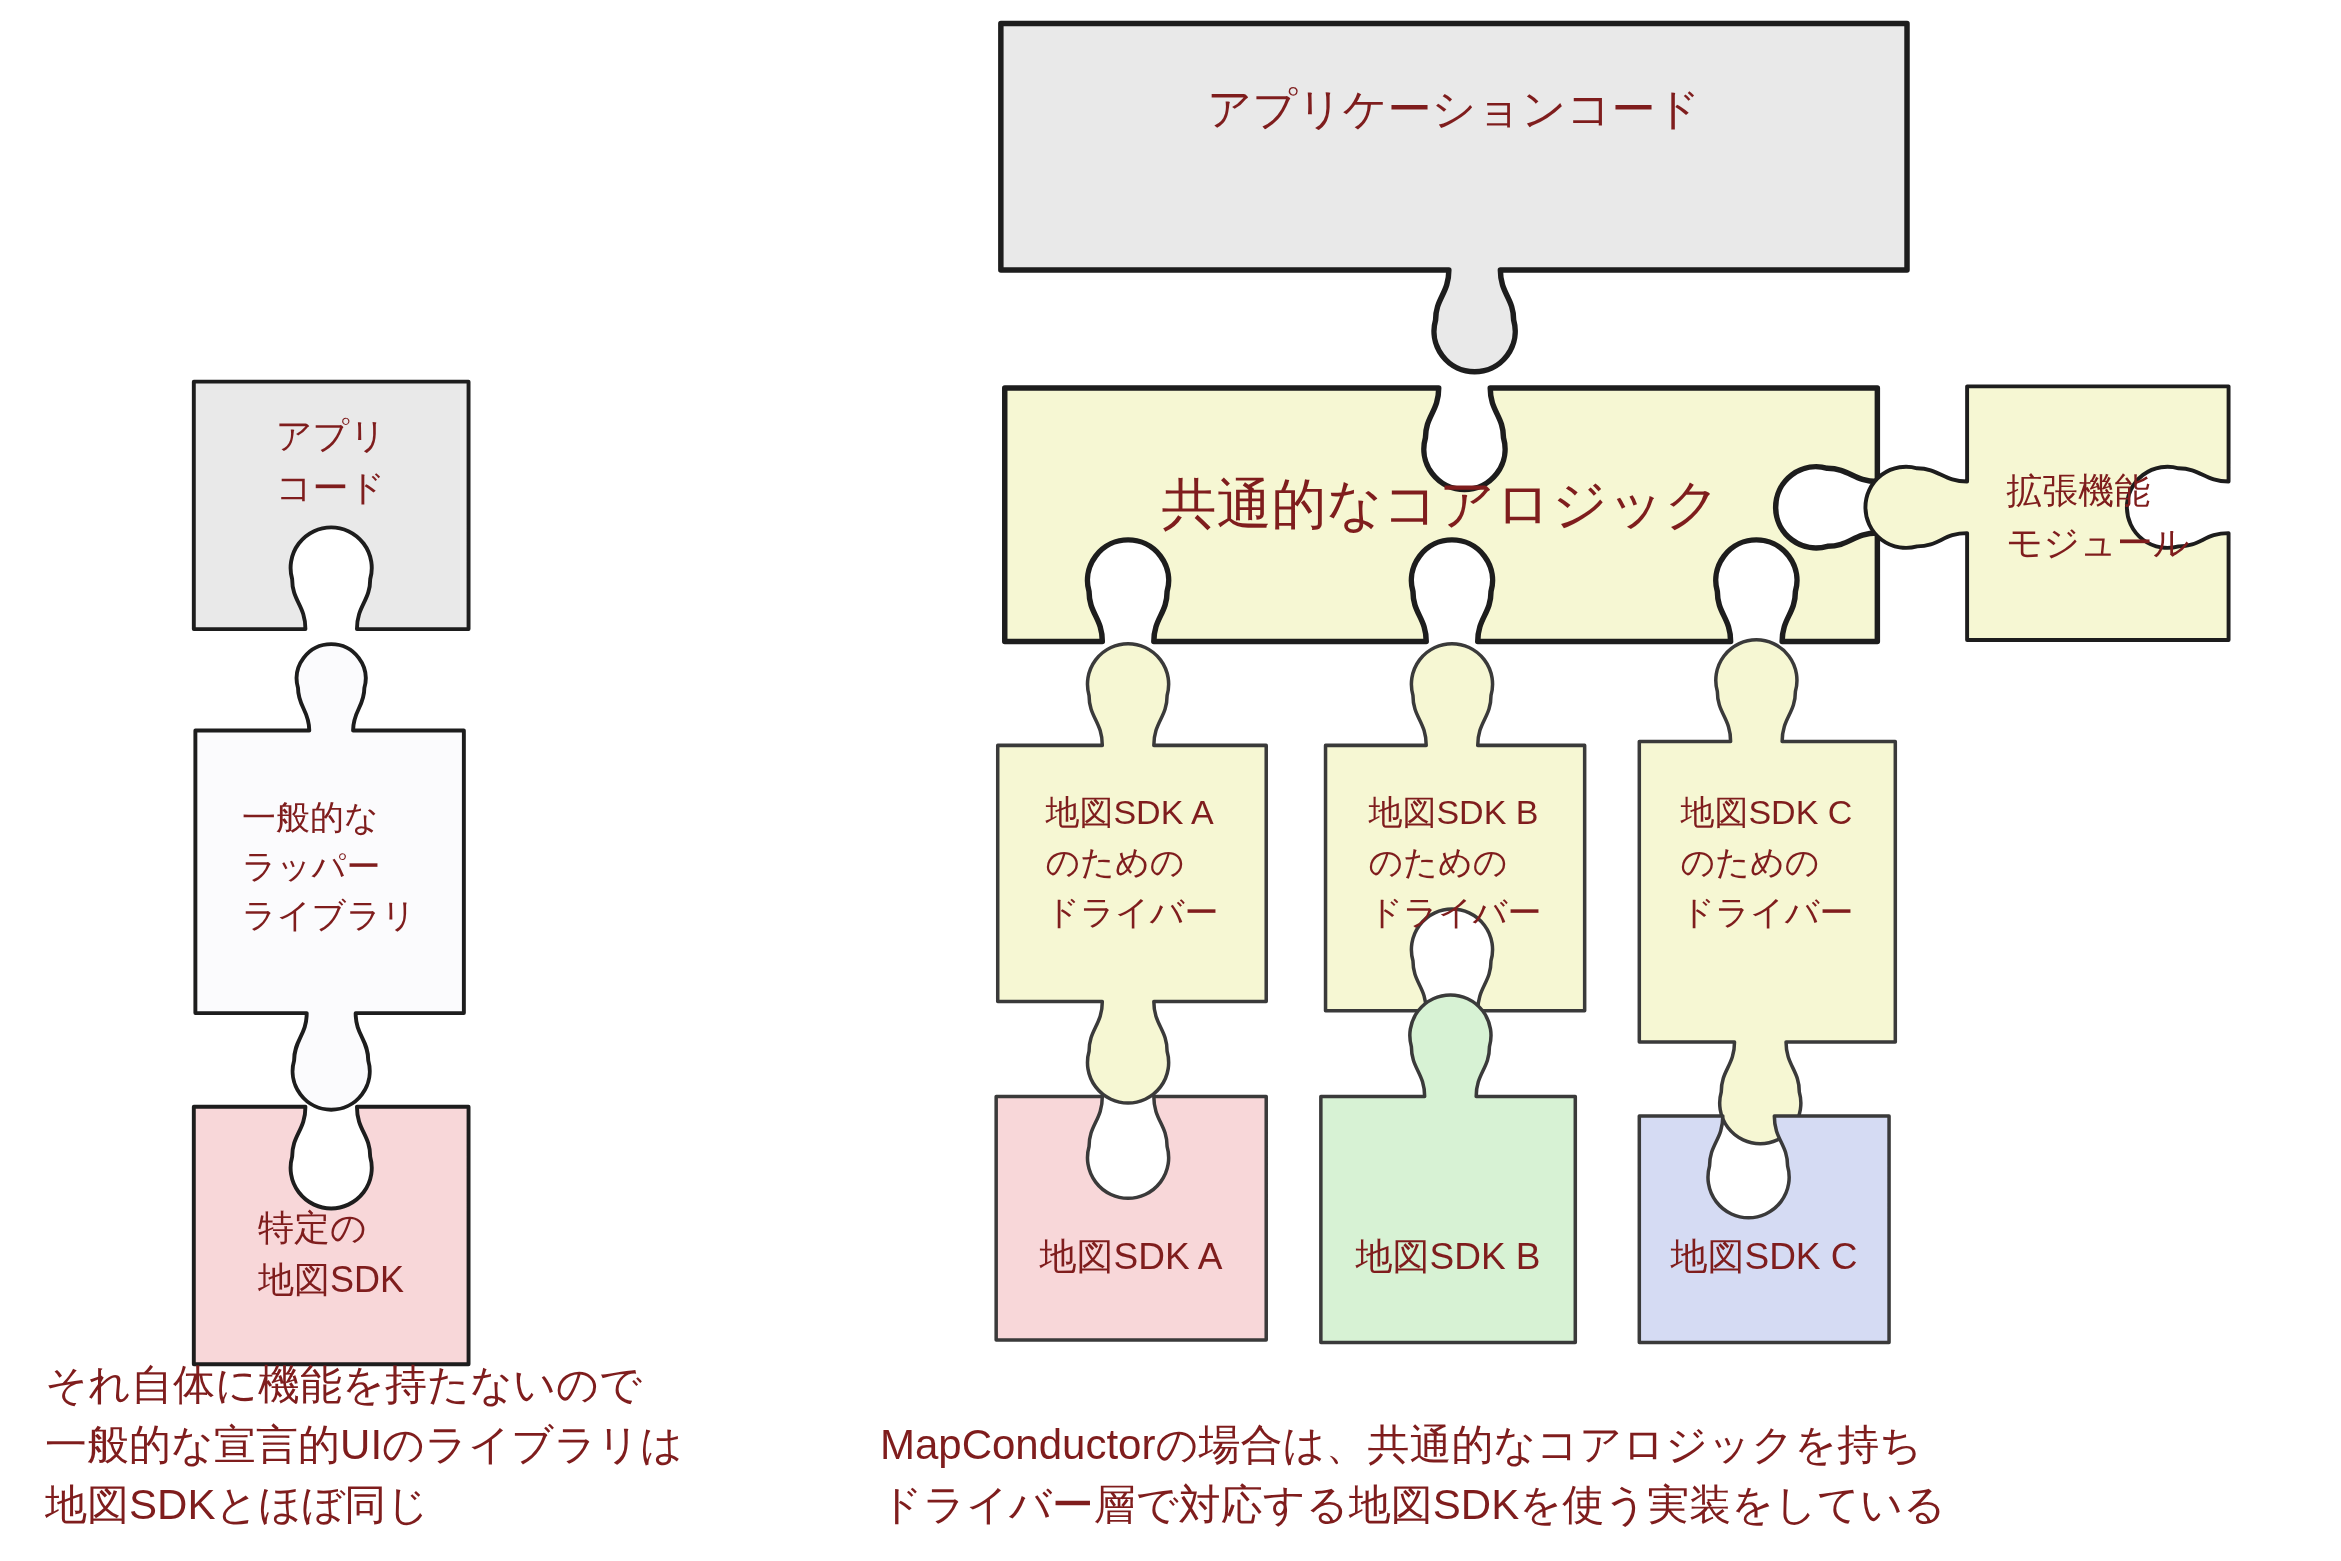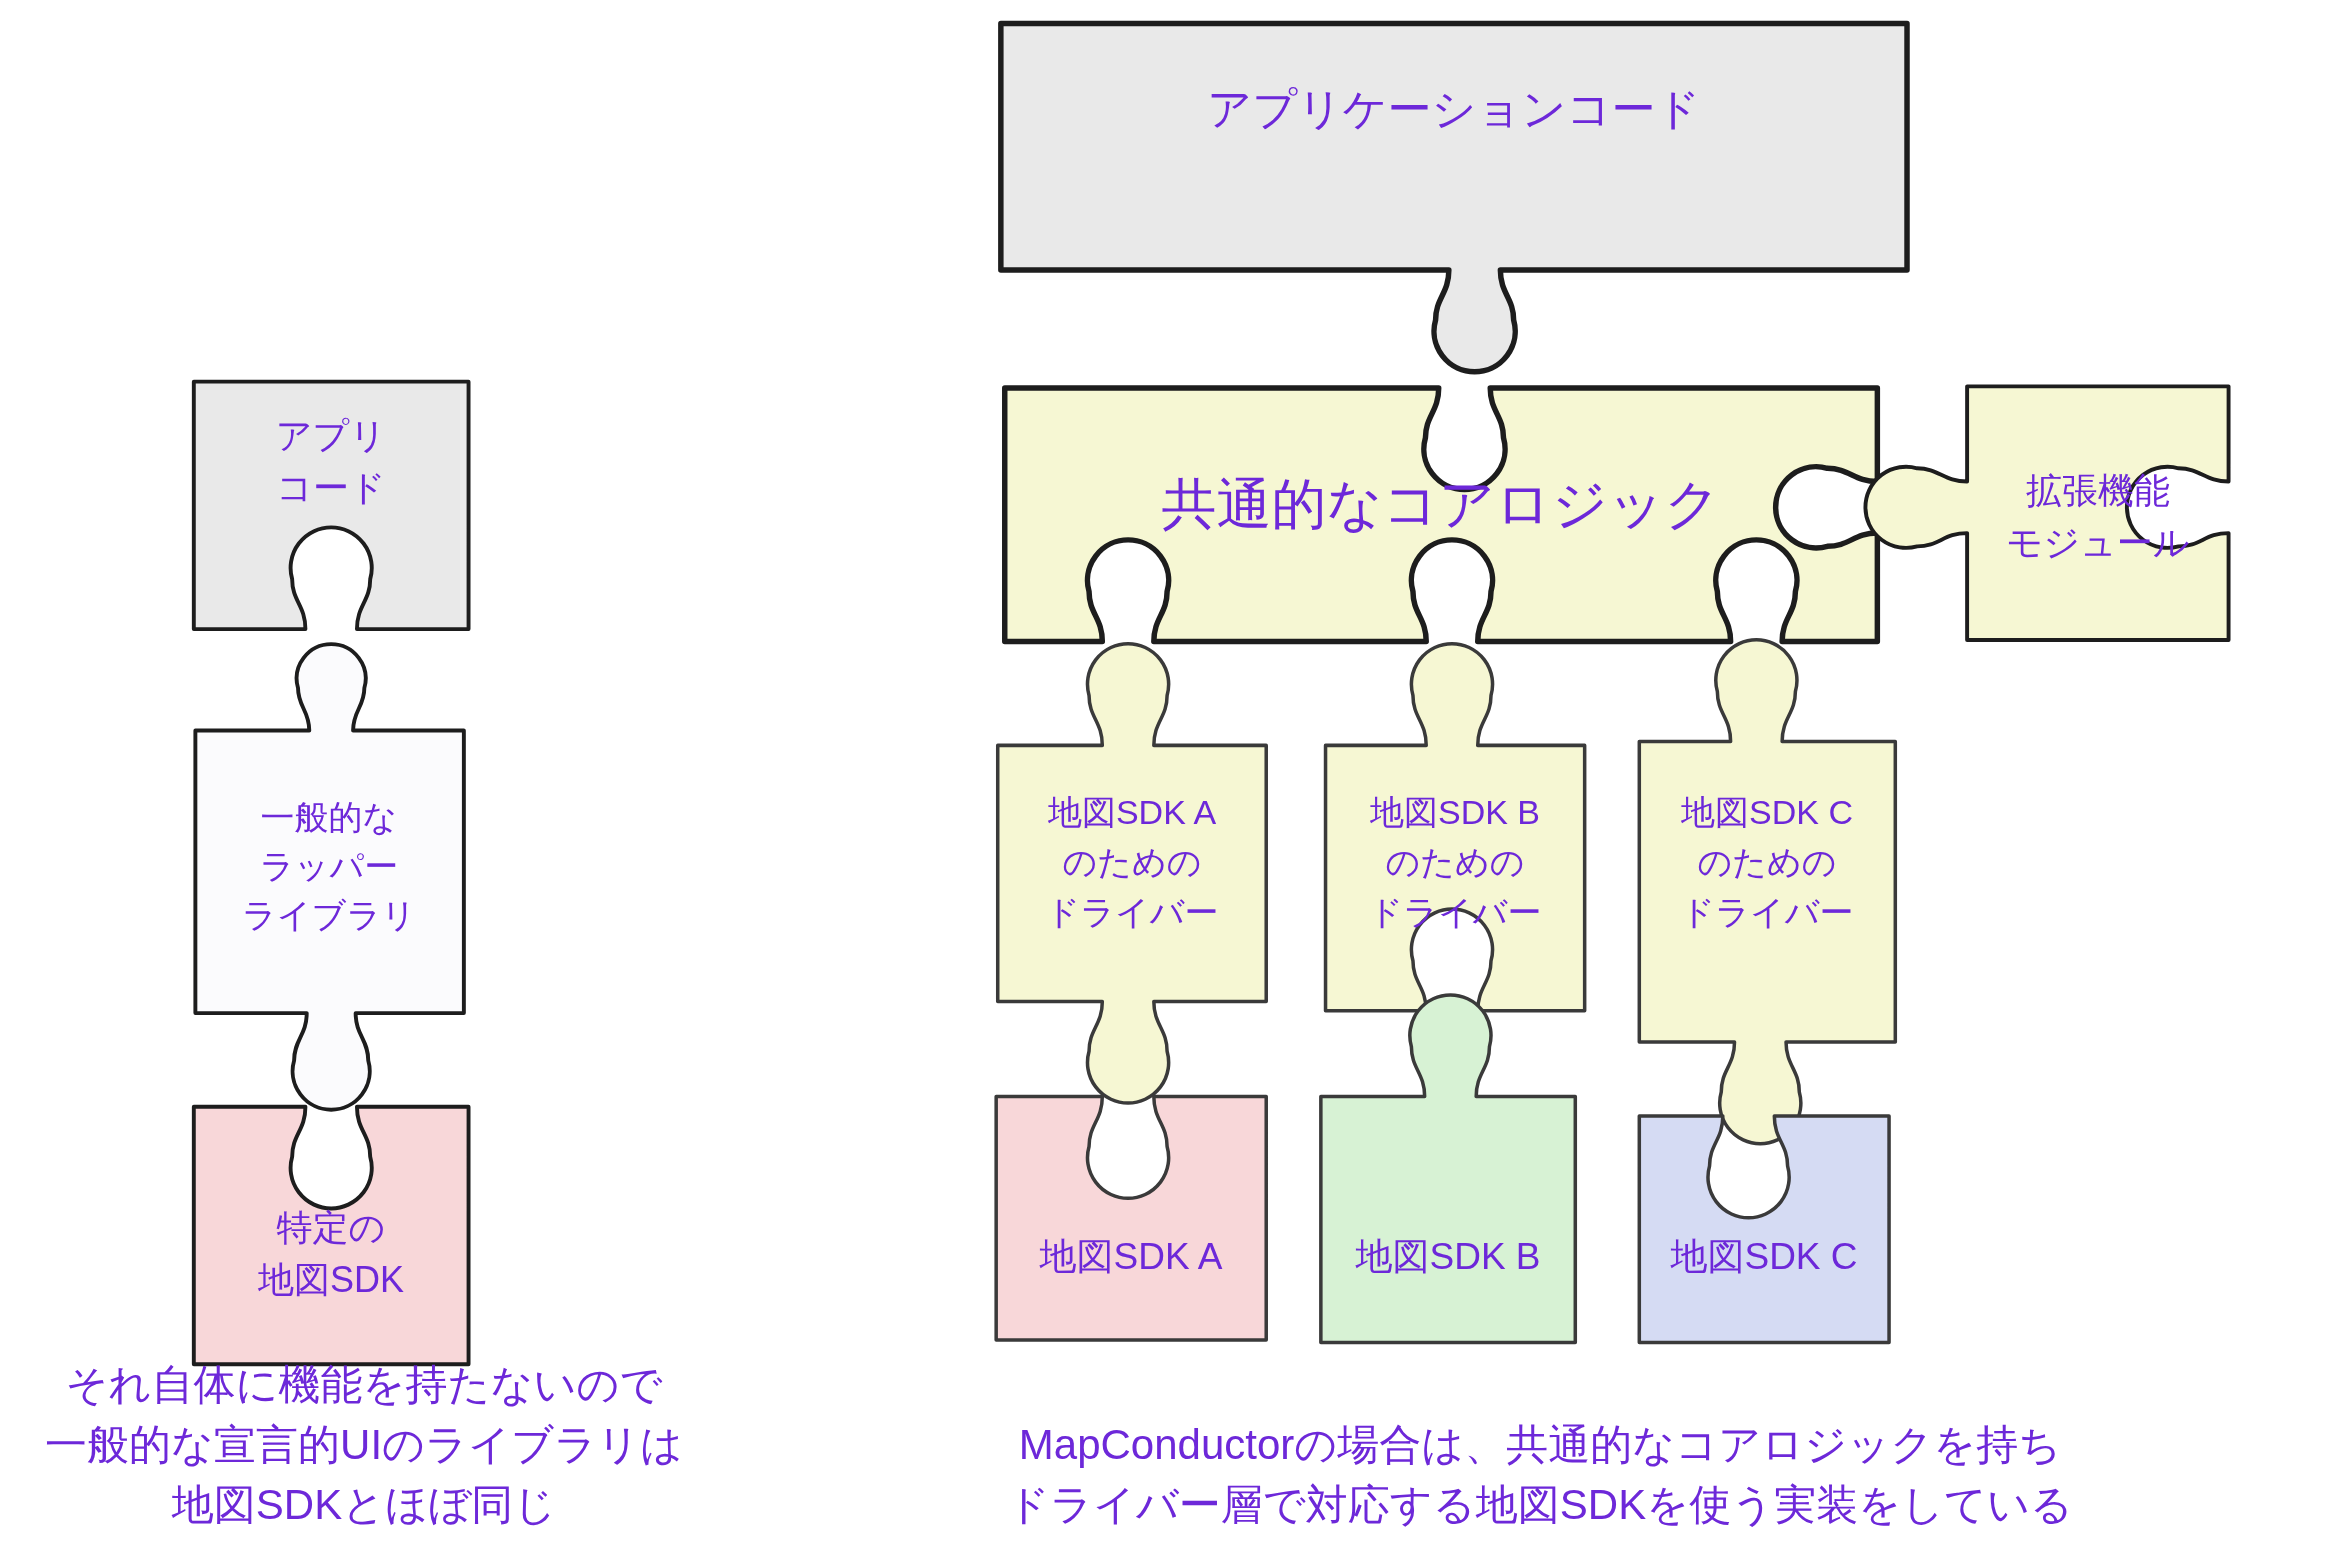--- a/index.html
+++ b/index.html
@@ -26,22 +26,21 @@
     stroke: #1d1d1d;
     stroke-width: 5;
     stroke-linejoin: round;
     stroke-linecap: round;
   }
   .piece.thick { stroke-width: 7; }
   .piece.sketch { stroke: #3a3a3a; stroke-width: 4.5; }
   .label {
     position: absolute;
     transform: translateX(-50%);
-    text-align: center;
-    color: #6d28d9;
+    color: #7f1d1d;
     white-space: nowrap;
   }
   .label div { white-space: nowrap; }
   .lbl-app-left   { font-size: 36px; line-height: 52px; }
   .lbl-wrapper    { font-size: 34px; line-height: 49px; }
   .lbl-sdk-left   { font-size: 36px; line-height: 52px; }
   .lbl-app-right  { font-size: 44px; line-height: 64px; }
   .lbl-core       { font-size: 55px; line-height: 56px; }
   .lbl-ext        { font-size: 36px; line-height: 52px; }
   .lbl-driver     { font-size: 34px; line-height: 50px; }
@@ -128,19 +127,19 @@
   </div>
 
   <div class="label lbl-sdk" style="left:1448px; top:1232px;">
     <div>地図SDK B</div>
   </div>
 
   <div class="label lbl-sdk" style="left:1764px; top:1232px;">
     <div>地図SDK C</div>
   </div>
 
-  <div class="label lbl-caption" style="left:1540px; top:1415px;">
+  <div class="label lbl-caption" style="left:1413px; top:1415px;">
     <div>MapConductorの場合は、共通的なコアロジックを持ち</div>
     <div>ドライバー層で対応する地図SDKを使う実装をしている</div>
   </div>
 
 </div>
 
 
 </body></html>

